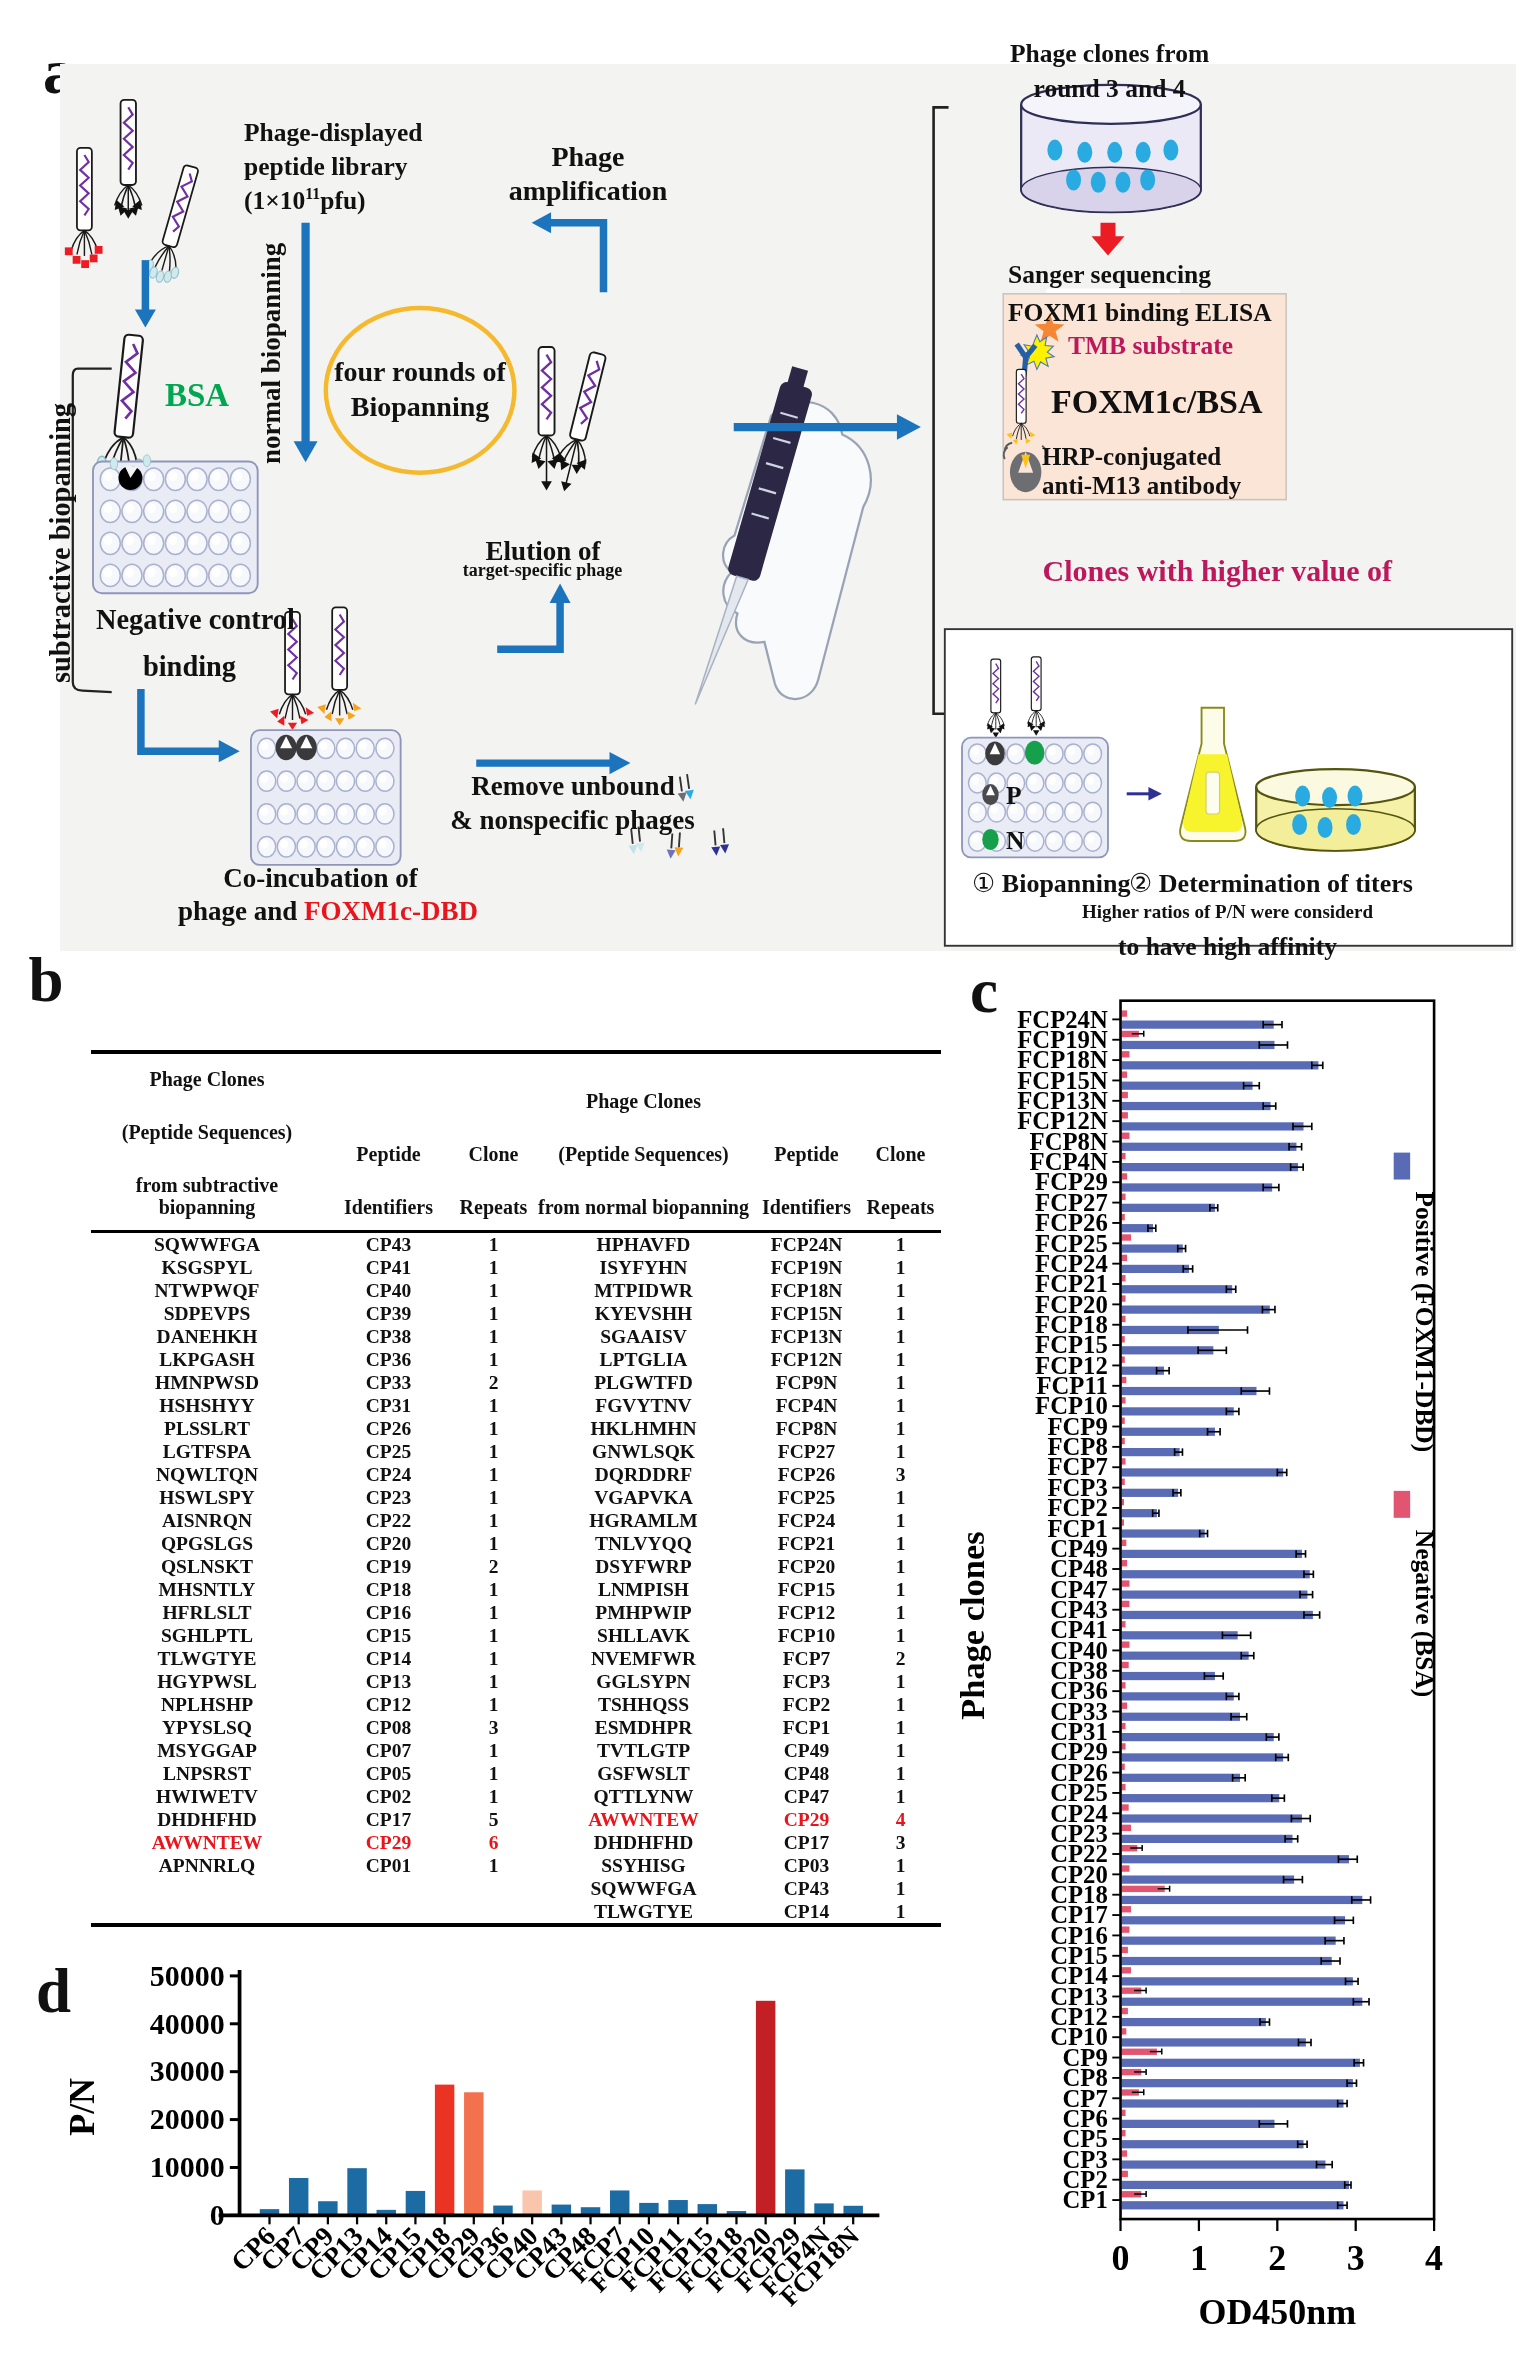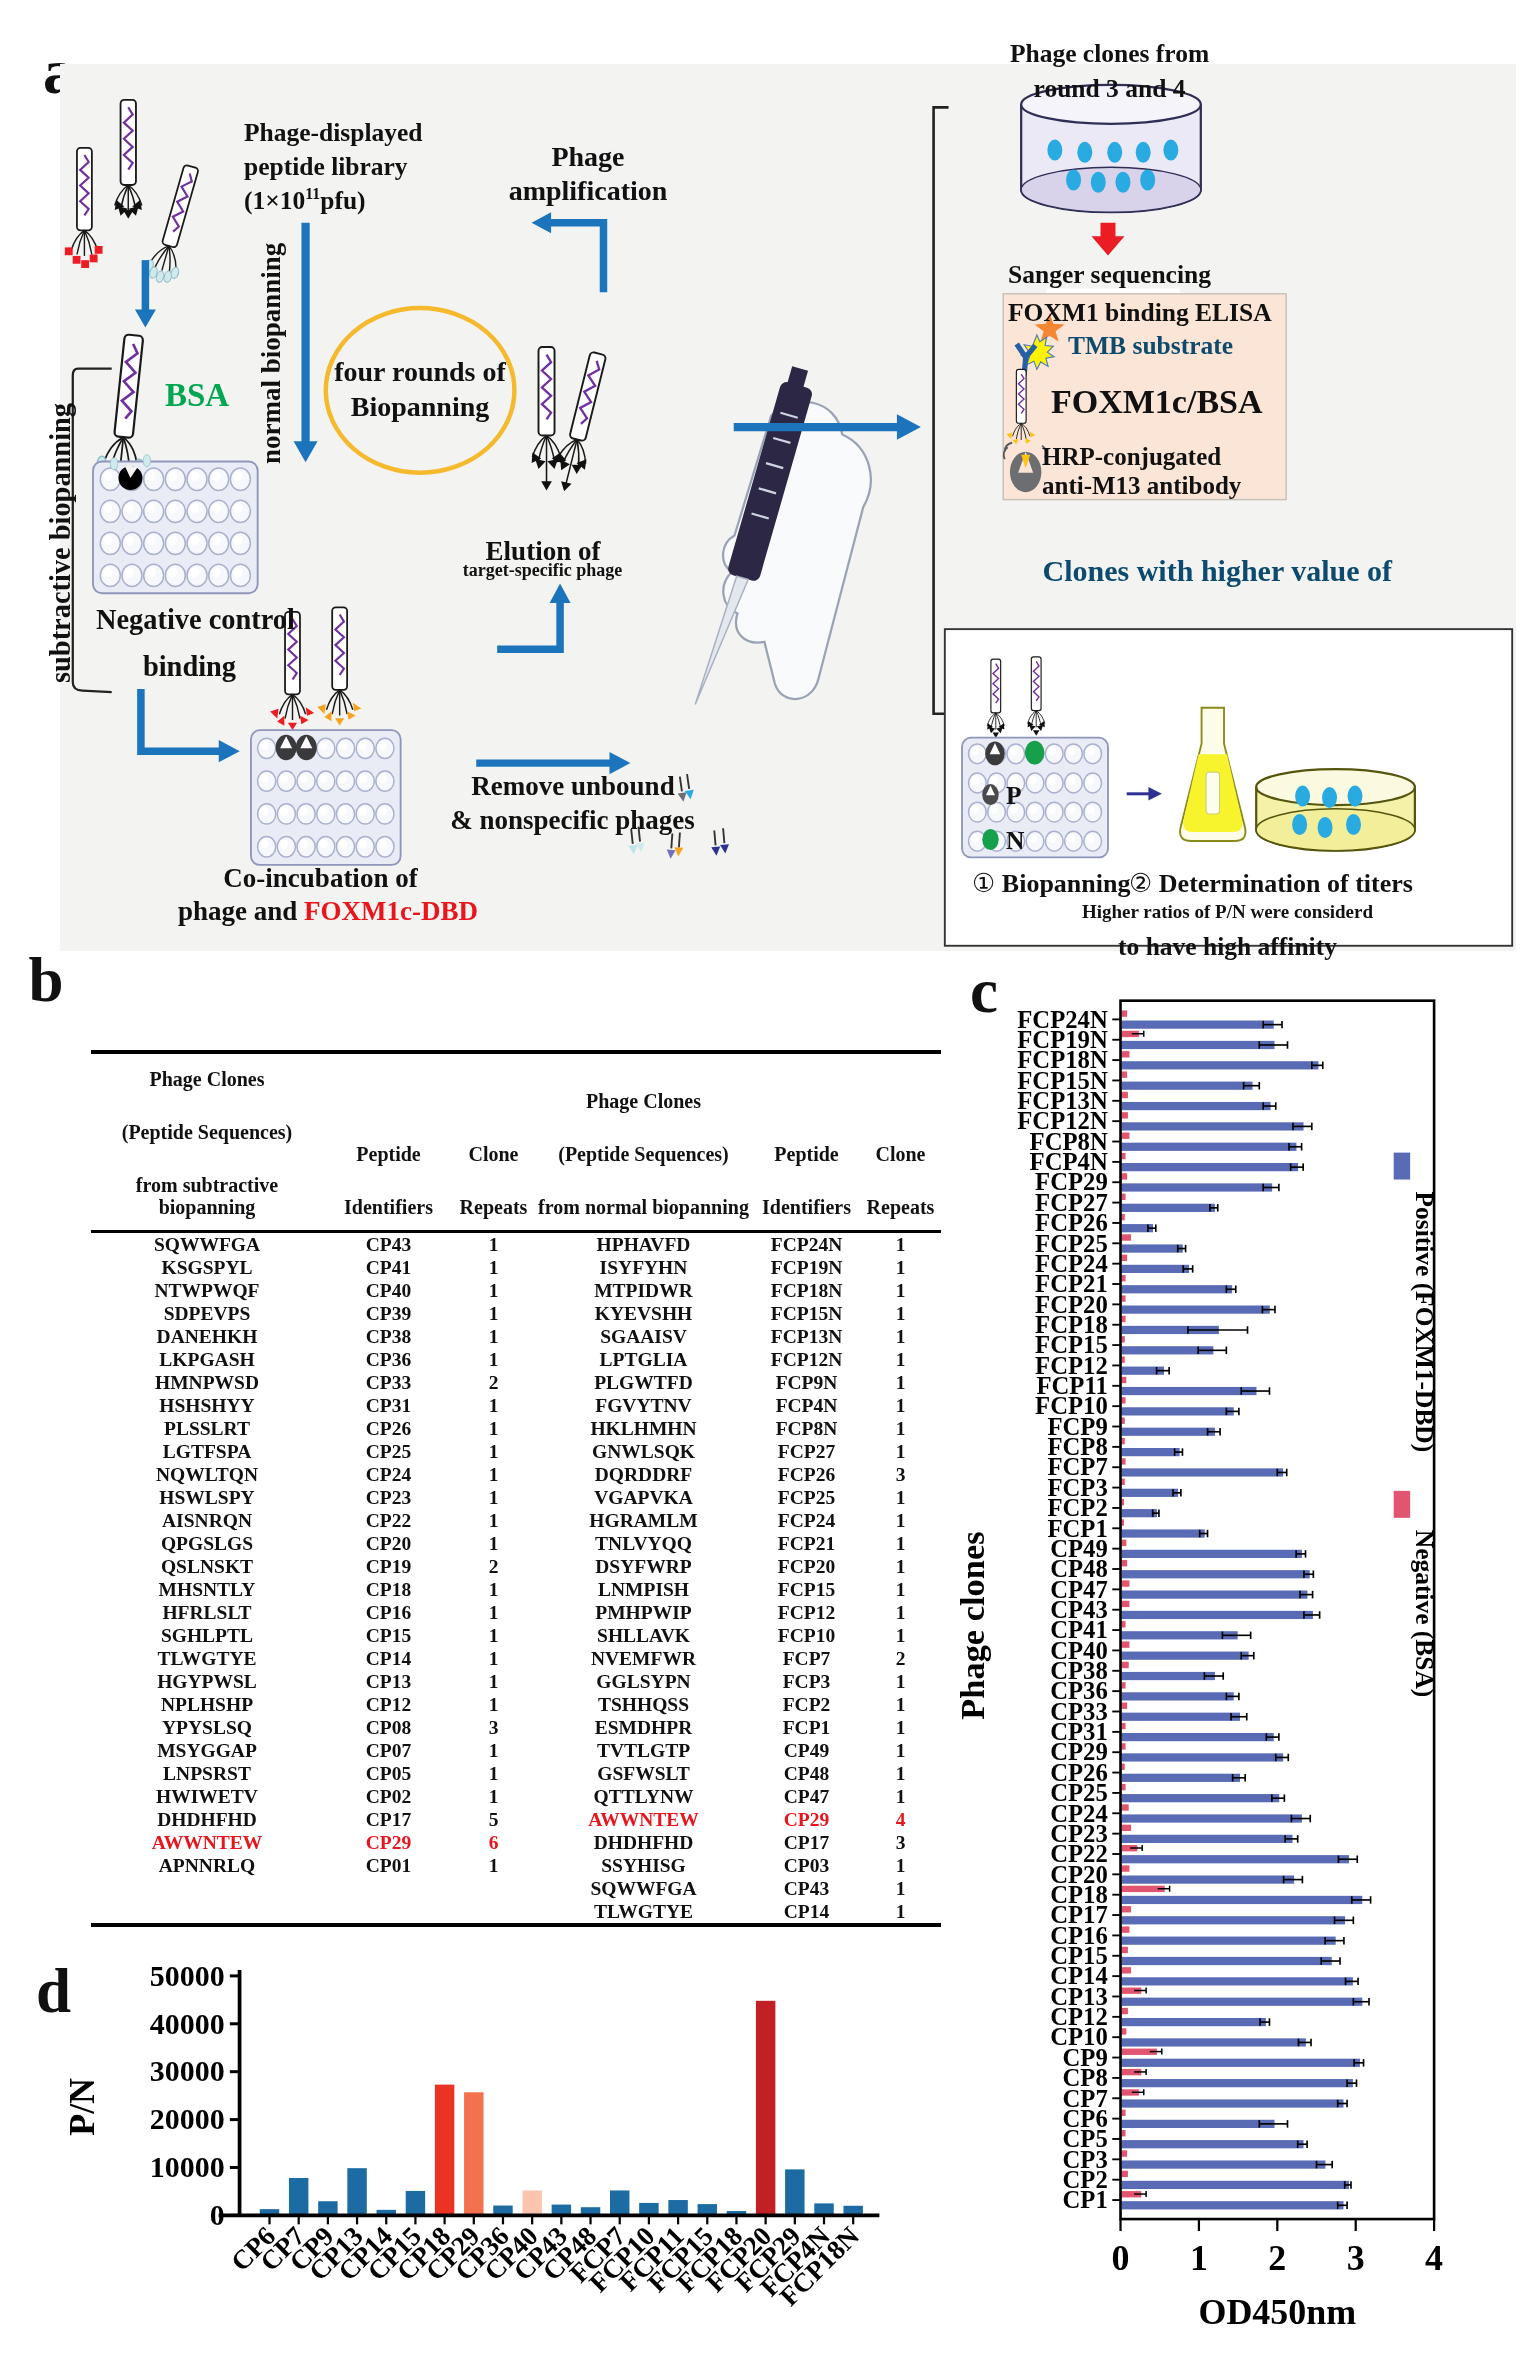--- a/index.html
+++ b/index.html
@@ -5,21 +5,21 @@
   html,body{margin:0;padding:0;background:#fff;}
   #root{position:relative;width:1533px;height:2377px;background:#fff;overflow:hidden;
         font-family:"Liberation Serif","DejaVu Serif",serif;color:#111;}
   .plabel{position:absolute;font-size:63px;font-weight:bold;line-height:1;}
   #panelA{position:absolute;left:60px;top:64px;width:1456px;height:887px;background:#f3f3f1;}
   #panelA svg.art{position:absolute;left:0;top:0;overflow:visible;}
   .al{position:absolute;font-weight:bold;white-space:nowrap;line-height:1.15;}
   .ctr{text-align:center;}
   .vt{writing-mode:vertical-rl;transform:rotate(180deg);}
   .green{color:#00a650;}
-  .blue{color:#0c4a6e;}
+  .blue{color:#be185d;}
   .red{color:#e8151c;}
   sub{font-size:0.62em;}
   sup{font-size:0.62em;}
   .circ{font-family:"DejaVu Sans",sans-serif;font-weight:normal;}
   
   #panelB{position:absolute;left:91px;top:1050px;width:850px;
           border-top:4.5px solid #000;border-bottom:4.5px solid #000;}
   .tgrid{display:grid;grid-template-columns:232px 131px 79px 221px 105px 83px;}
   .thead{border-bottom:3px solid #000;}
   .th{display:flex;flex-direction:column;justify-content:flex-end;gap:31px;

